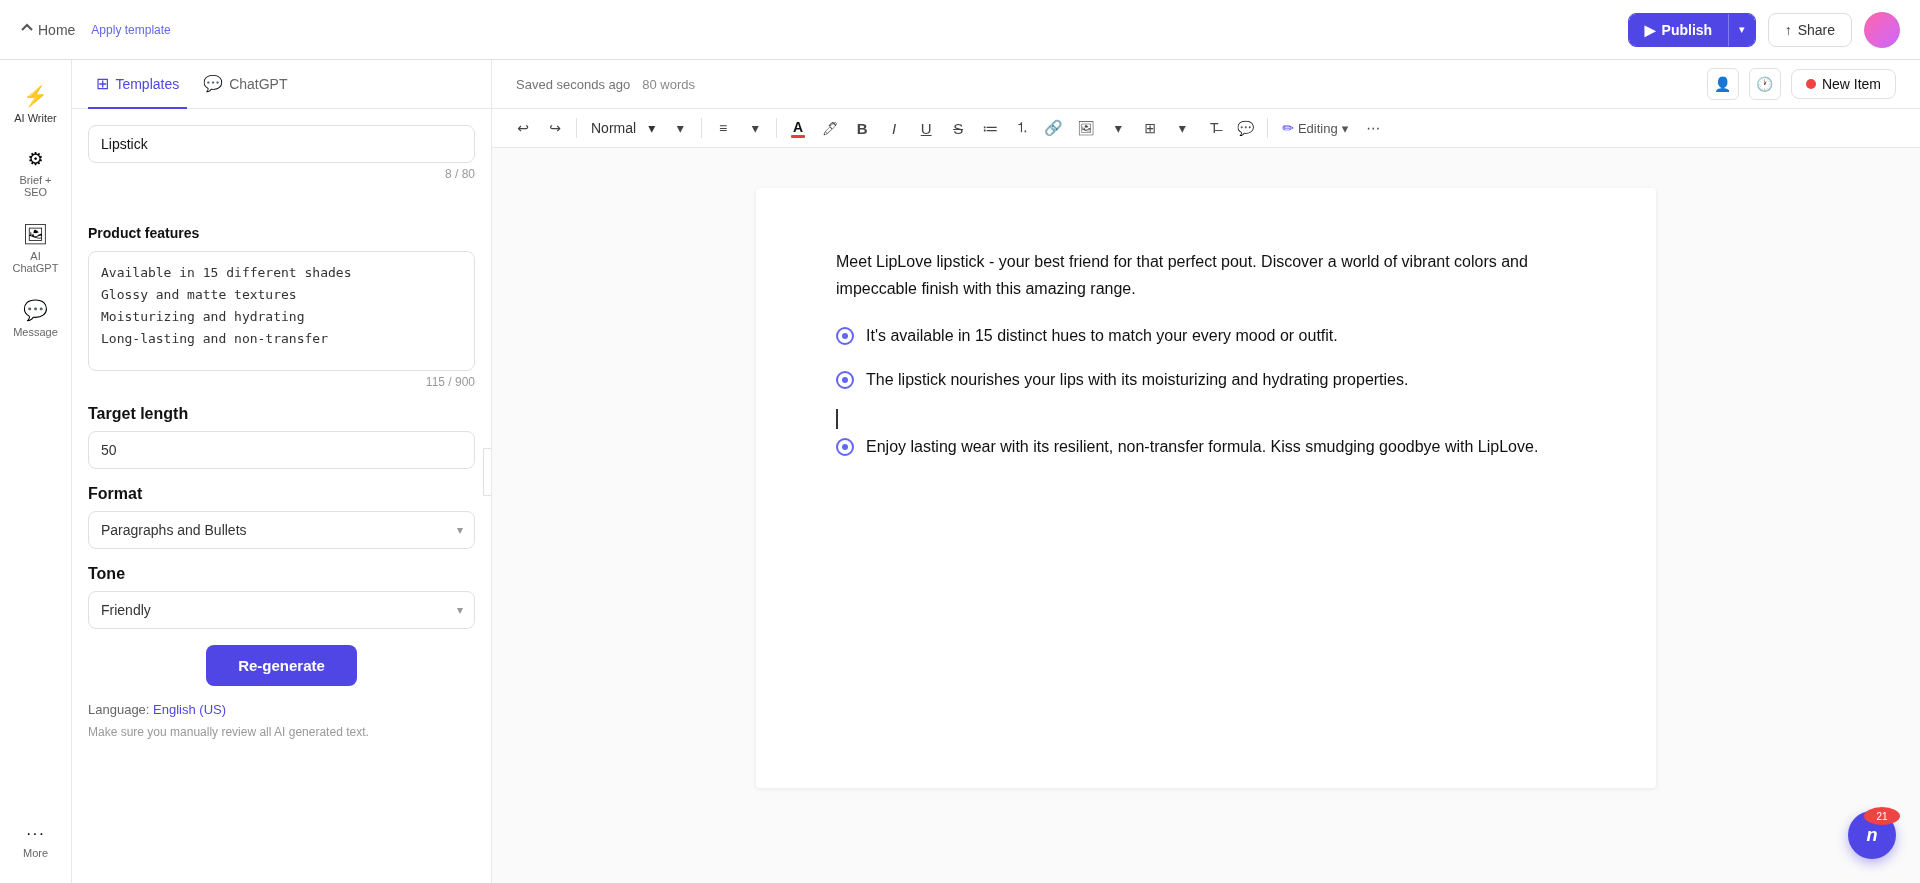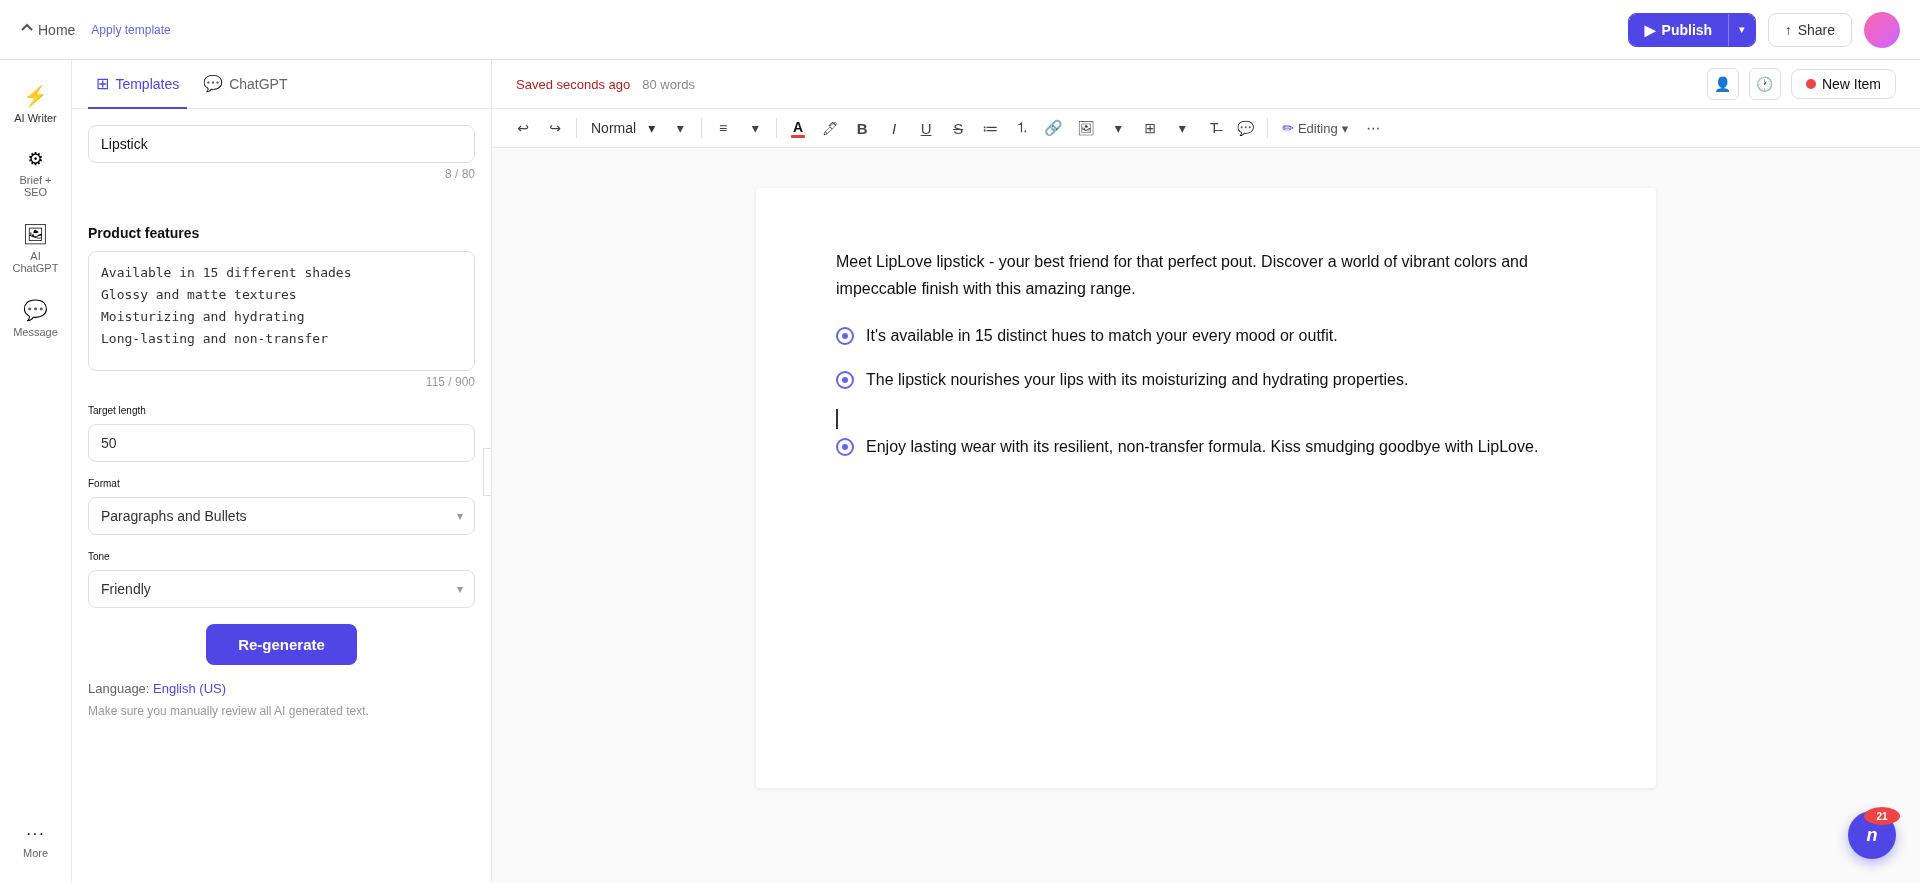--- a/index.html
+++ b/index.html
@@ -190,21 +190,21 @@
       border-radius: 8px;
       padding: 10px 12px;
       font-size: 13px;
       color: #333;
       line-height: 1.7;
       resize: none;
       height: 120px;
       outline: none;
     }
     .char-count-area { text-align: right; font-size: 12px; color: #999; margin-bottom: 16px; }
-    .field-label { font-size: 10px; font-weight: 400; color: #111; margin-bottom: 8px; }
+    .field-label { font-size: 16px; font-weight: 700; color: #111; margin-bottom: 8px; }
     .text-input {
       width: 100%;
       border: 1px solid #e0e0e0;
       border-radius: 8px;
       padding: 10px 12px;
       font-size: 14px;
       color: #333;
       outline: none;
       margin-bottom: 16px;
     }
@@ -259,21 +259,21 @@
     }
     .editor-topbar {
       background: #fff;
       border-bottom: 1px solid #e8e8e8;
       padding: 8px 24px;
       display: flex;
       align-items: center;
       gap: 8px;
       flex-shrink: 0;
     }
-    .status-text { font-size: 13px; color: #b91c1c; margin-right: 4px; }
+    .status-text { font-size: 13px; color: #737373; margin-right: 4px; }
     .word-count { font-size: 13px; color: #888; }
     .editor-topbar-right {
       margin-left: auto;
       display: flex;
       align-items: center;
       gap: 10px;
     }
     .topbar-icon-btn {
       width: 32px; height: 32px;
       border-radius: 6px;
@@ -438,21 +438,21 @@
       box-shadow: 0 4px 12px rgba(79,70,229,0.4);
     }
     .notif-badge-text { color: #fff; font-size: 18px; font-weight: 700; font-style: italic; }
     .notif-count {
       position: absolute;
       top: -4px;
       right: -4px;
       background: #ef4444;
       color: #fff;
       font-size: 10px;
-      font-weight: 700;
+      font-weight: 400;
       border-radius: 50%;
       width: 36px;
       height: 18px;
       display: flex;
       align-items: center;
       justify-content: center;
     }
     .panel-tab-icon { font-size: 16px; }
   </style>
 </head>

